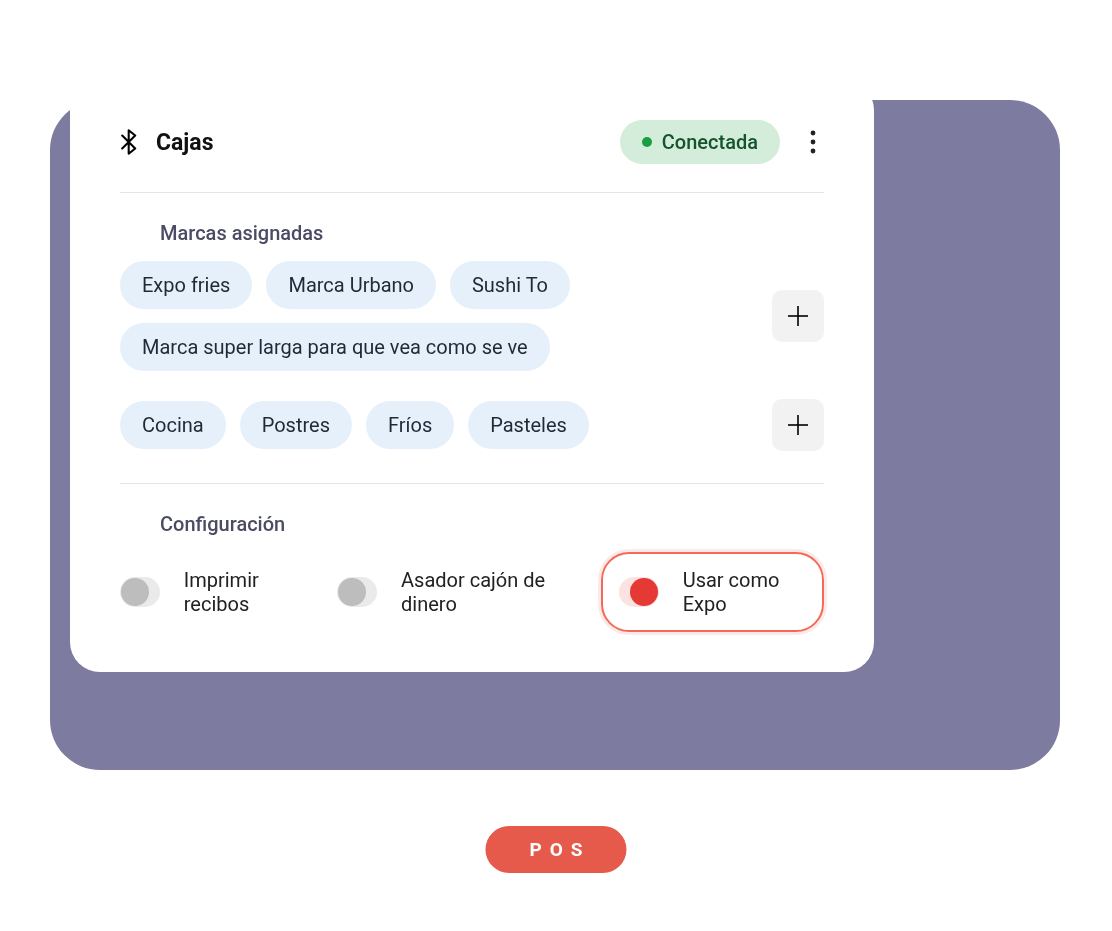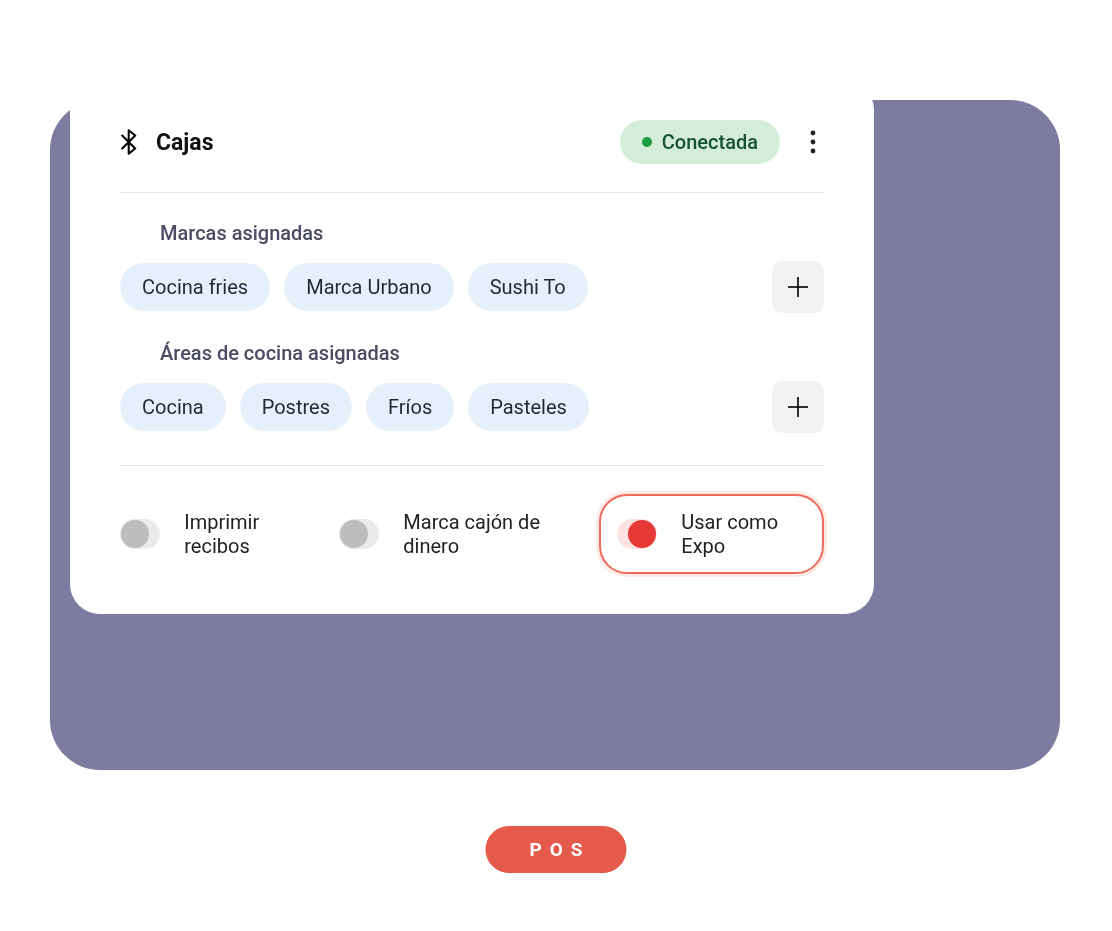--- a/index.html
+++ b/index.html
@@ -198,68 +198,69 @@
           <circle cx="3" cy="21" r="2.4" fill="#222"></circle>
         </svg>
       </div>
     </div>
   </div>
 
   <div class="section">
     <div class="section-title">Marcas asignadas</div>
     <div class="chip-row-wrap">
       <div class="chips">
-        <span class="chip">Cocina fries</span>
+        <span class="chip">Expo fries</span>
         <span class="chip">Marca Urbano</span>
         <span class="chip">Sushi To</span>
+        <span class="chip">Marca super larga para que vea como se ve</span>
       </div>
       <div class="add-btn">
         <svg viewBox="0 0 22 22" stroke="#000" stroke-width="1.6">
           <line x1="11" y1="1" x2="11" y2="21"></line>
           <line x1="1" y1="11" x2="21" y2="11"></line>
         </svg>
       </div>
     </div>
   </div>
 
   <div class="section">
-    <div class="section-title">Áreas de cocina asignadas</div>
     <div class="chip-row-wrap">
       <div class="chips">
         <span class="chip">Cocina</span>
         <span class="chip">Postres</span>
         <span class="chip">Fríos</span>
         <span class="chip">Pasteles</span>
       </div>
       <div class="add-btn">
         <svg viewBox="0 0 22 22" stroke="#000" stroke-width="1.6">
           <line x1="11" y1="1" x2="11" y2="21"></line>
           <line x1="1" y1="11" x2="21" y2="11"></line>
         </svg>
       </div>
     </div>
   </div>
 
   <div class="divider"></div>
 
   <div class="section">
+    <div class="section-title">Configuración</div>
     <div class="config-row">
 
       <div class="toggle-item">
         <div class="toggle off">
           <div class="knob"></div>
         </div>
         <span>Imprimir recibos</span>
       </div>
 
       <div class="toggle-item">
         <div class="toggle off">
           <div class="knob"></div>
         </div>
-        <span>Marca cajón de dinero</span>
+        <span>Asador cajón de dinero</span>
       </div>
 
       <div class="toggle-item highlight-box">
         <div class="toggle on">
           <div class="knob"></div>
         </div>
         <span>Usar como Expo</span>
       </div>
 
     </div>

